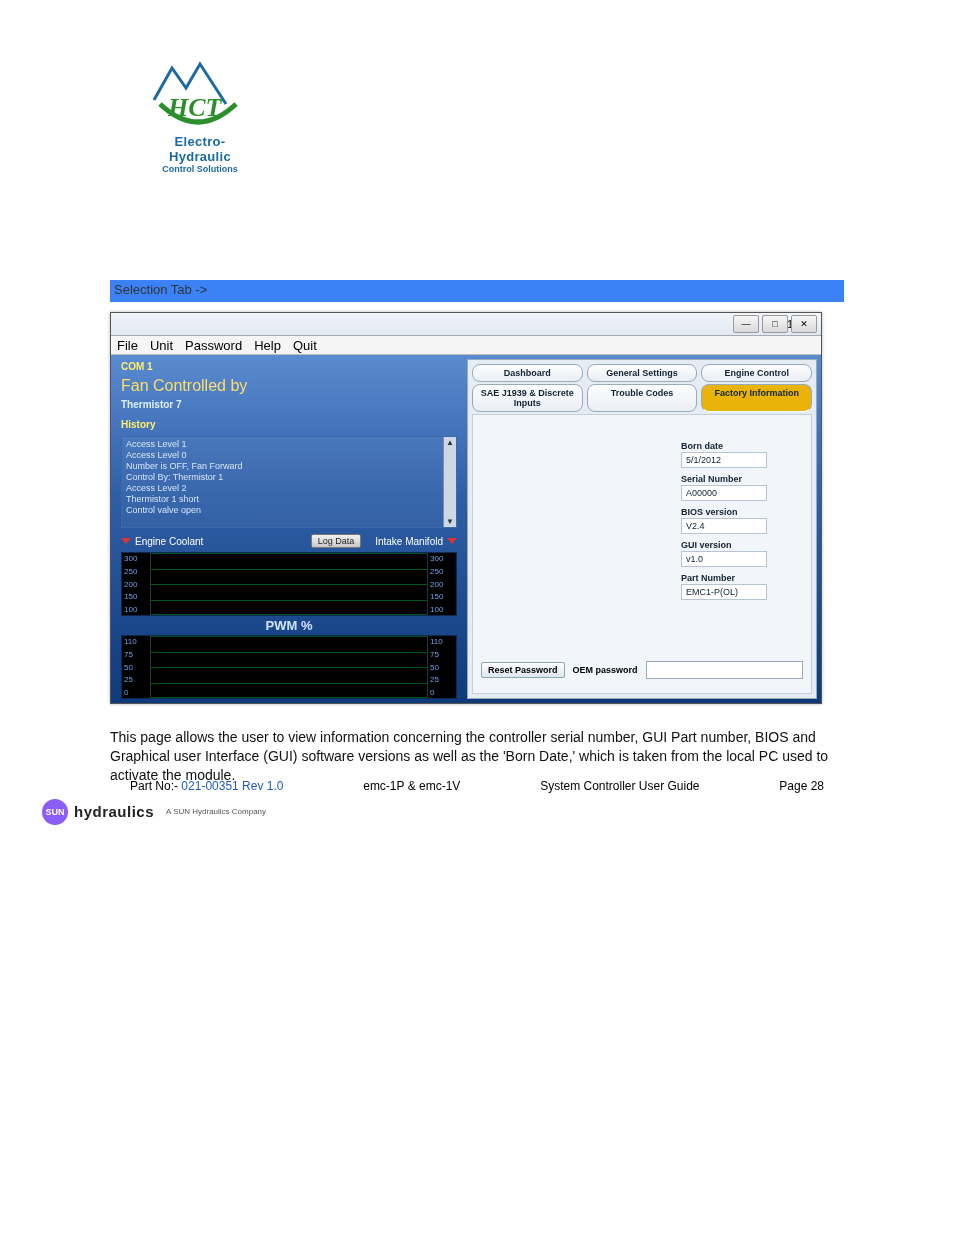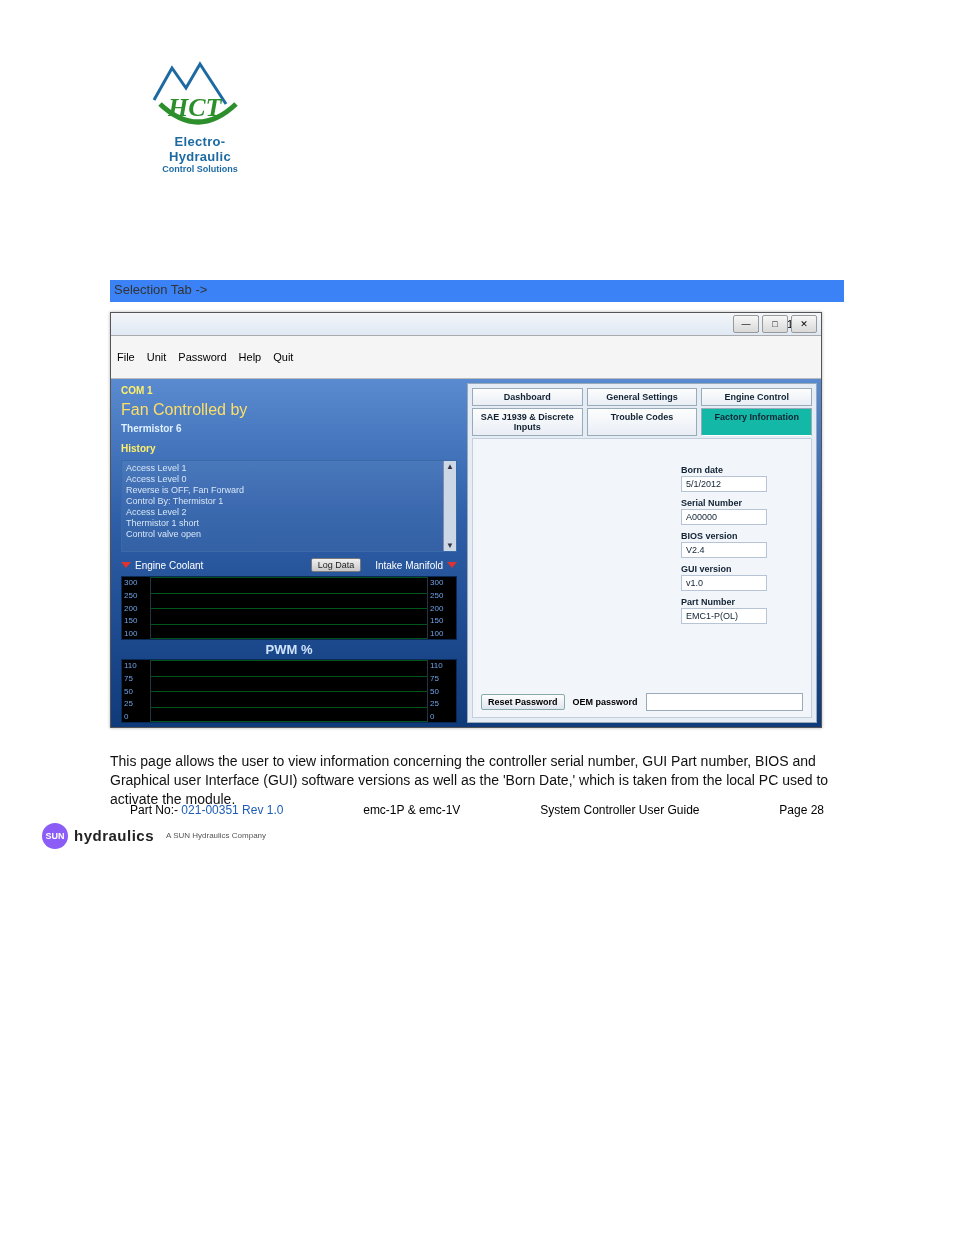--- a/index.html
+++ b/index.html
@@ -69,23 +69,23 @@
     border-radius:2px;
     display:flex;align-items:center;justify-content:center;
     font-size:9px;
   }
   .menubar {
     background:#f5f5f5;
     border-bottom:1px solid #bbb;
     height:18px;
     display:flex;
     align-items:center;
-    padding: 12px 6px;
+    padding: 0 6px;
     gap:12px;
-    font-size:11px;
+    font-size:13px;
   }
   .menubar span { cursor:default; }
   .app-body {
     display:flex;
     padding:4px;
     gap:4px;
     background: linear-gradient(#5a8bd0 0%, #2f5fa8 40%, #0f3a7a 100%);
     height:340px;
   }
   .left-panel {
@@ -201,24 +201,24 @@
   }
   .tab {
     flex:1;
     border:1px solid #9ab;
     background:linear-gradient(#fdfdfd,#e9eef5);
     font-size:9px;
     text-align:center;
     padding:3px 2px;
     font-weight:bold;
     color:#123;
-    border-radius:0;
+    border-radius:8px;
   }
   .tab.active {
-    background:#14b8a6;
+    background:#eab308;
     border-bottom:1px solid #fff;
   }
   .info-area {
     flex:1;
     background:#f2f5fa;
     border:1px solid #c3cfdd;
     position:relative;
     padding:6px;
   }
   .info-block {
@@ -234,21 +234,21 @@
     background:#fff;
     border:1px solid #b6c4d6;
     padding:2px 4px;
     margin-top:1px;
     font-size:9px;
     width:76px;
     display:block;
   }
   .oem-row {
     position:absolute;
-    bottom:6px;
+    bottom:14px;
     left:8px;right:8px;
     display:flex;align-items:center;gap:8px;
     font-size:9px;font-weight:bold;
   }
   .oem-input {
     flex:1;height:16px;border:1px solid #9ab;background:#fff;
   }
   .reset-btn {
     background:linear-gradient(#fdfdfd,#dfe6ef);
     border:1px solid #8aa;
@@ -320,26 +320,26 @@
         <span>Unit</span>
         <span>Password</span>
         <span>Help</span>
         <span>Quit</span>
       </div>
       <div class="app-body">
 
         <div class="left-panel">
           <div class="lp-section-label">COM 1</div>
           <div class="lp-sub" style="color:#ffde66">Fan Controlled by</div>
-          <div class="lp-sub-bold">Thermistor 6</div>
+          <div class="lp-sub-bold">Thermistor 7</div>
           <div class="lp-section-label" style="margin-top:4px">History</div>
           <div class="history-box">
             <div>Access Level 1</div>
             <div>Access Level 0</div>
-            <div>Reverse is OFF, Fan Forward</div>
+            <div>Number is OFF, Fan Forward</div>
             <div>Control By: Thermistor 1</div>
             <div>Access Level 2</div>
             <div>Thermistor 1 short</div>
             <div>Control valve open</div>
             <div class="history-scroll">
                 <span>▲</span>
                 <span>▼</span>
               </div>
           </div>
           <div class="chart-header">

